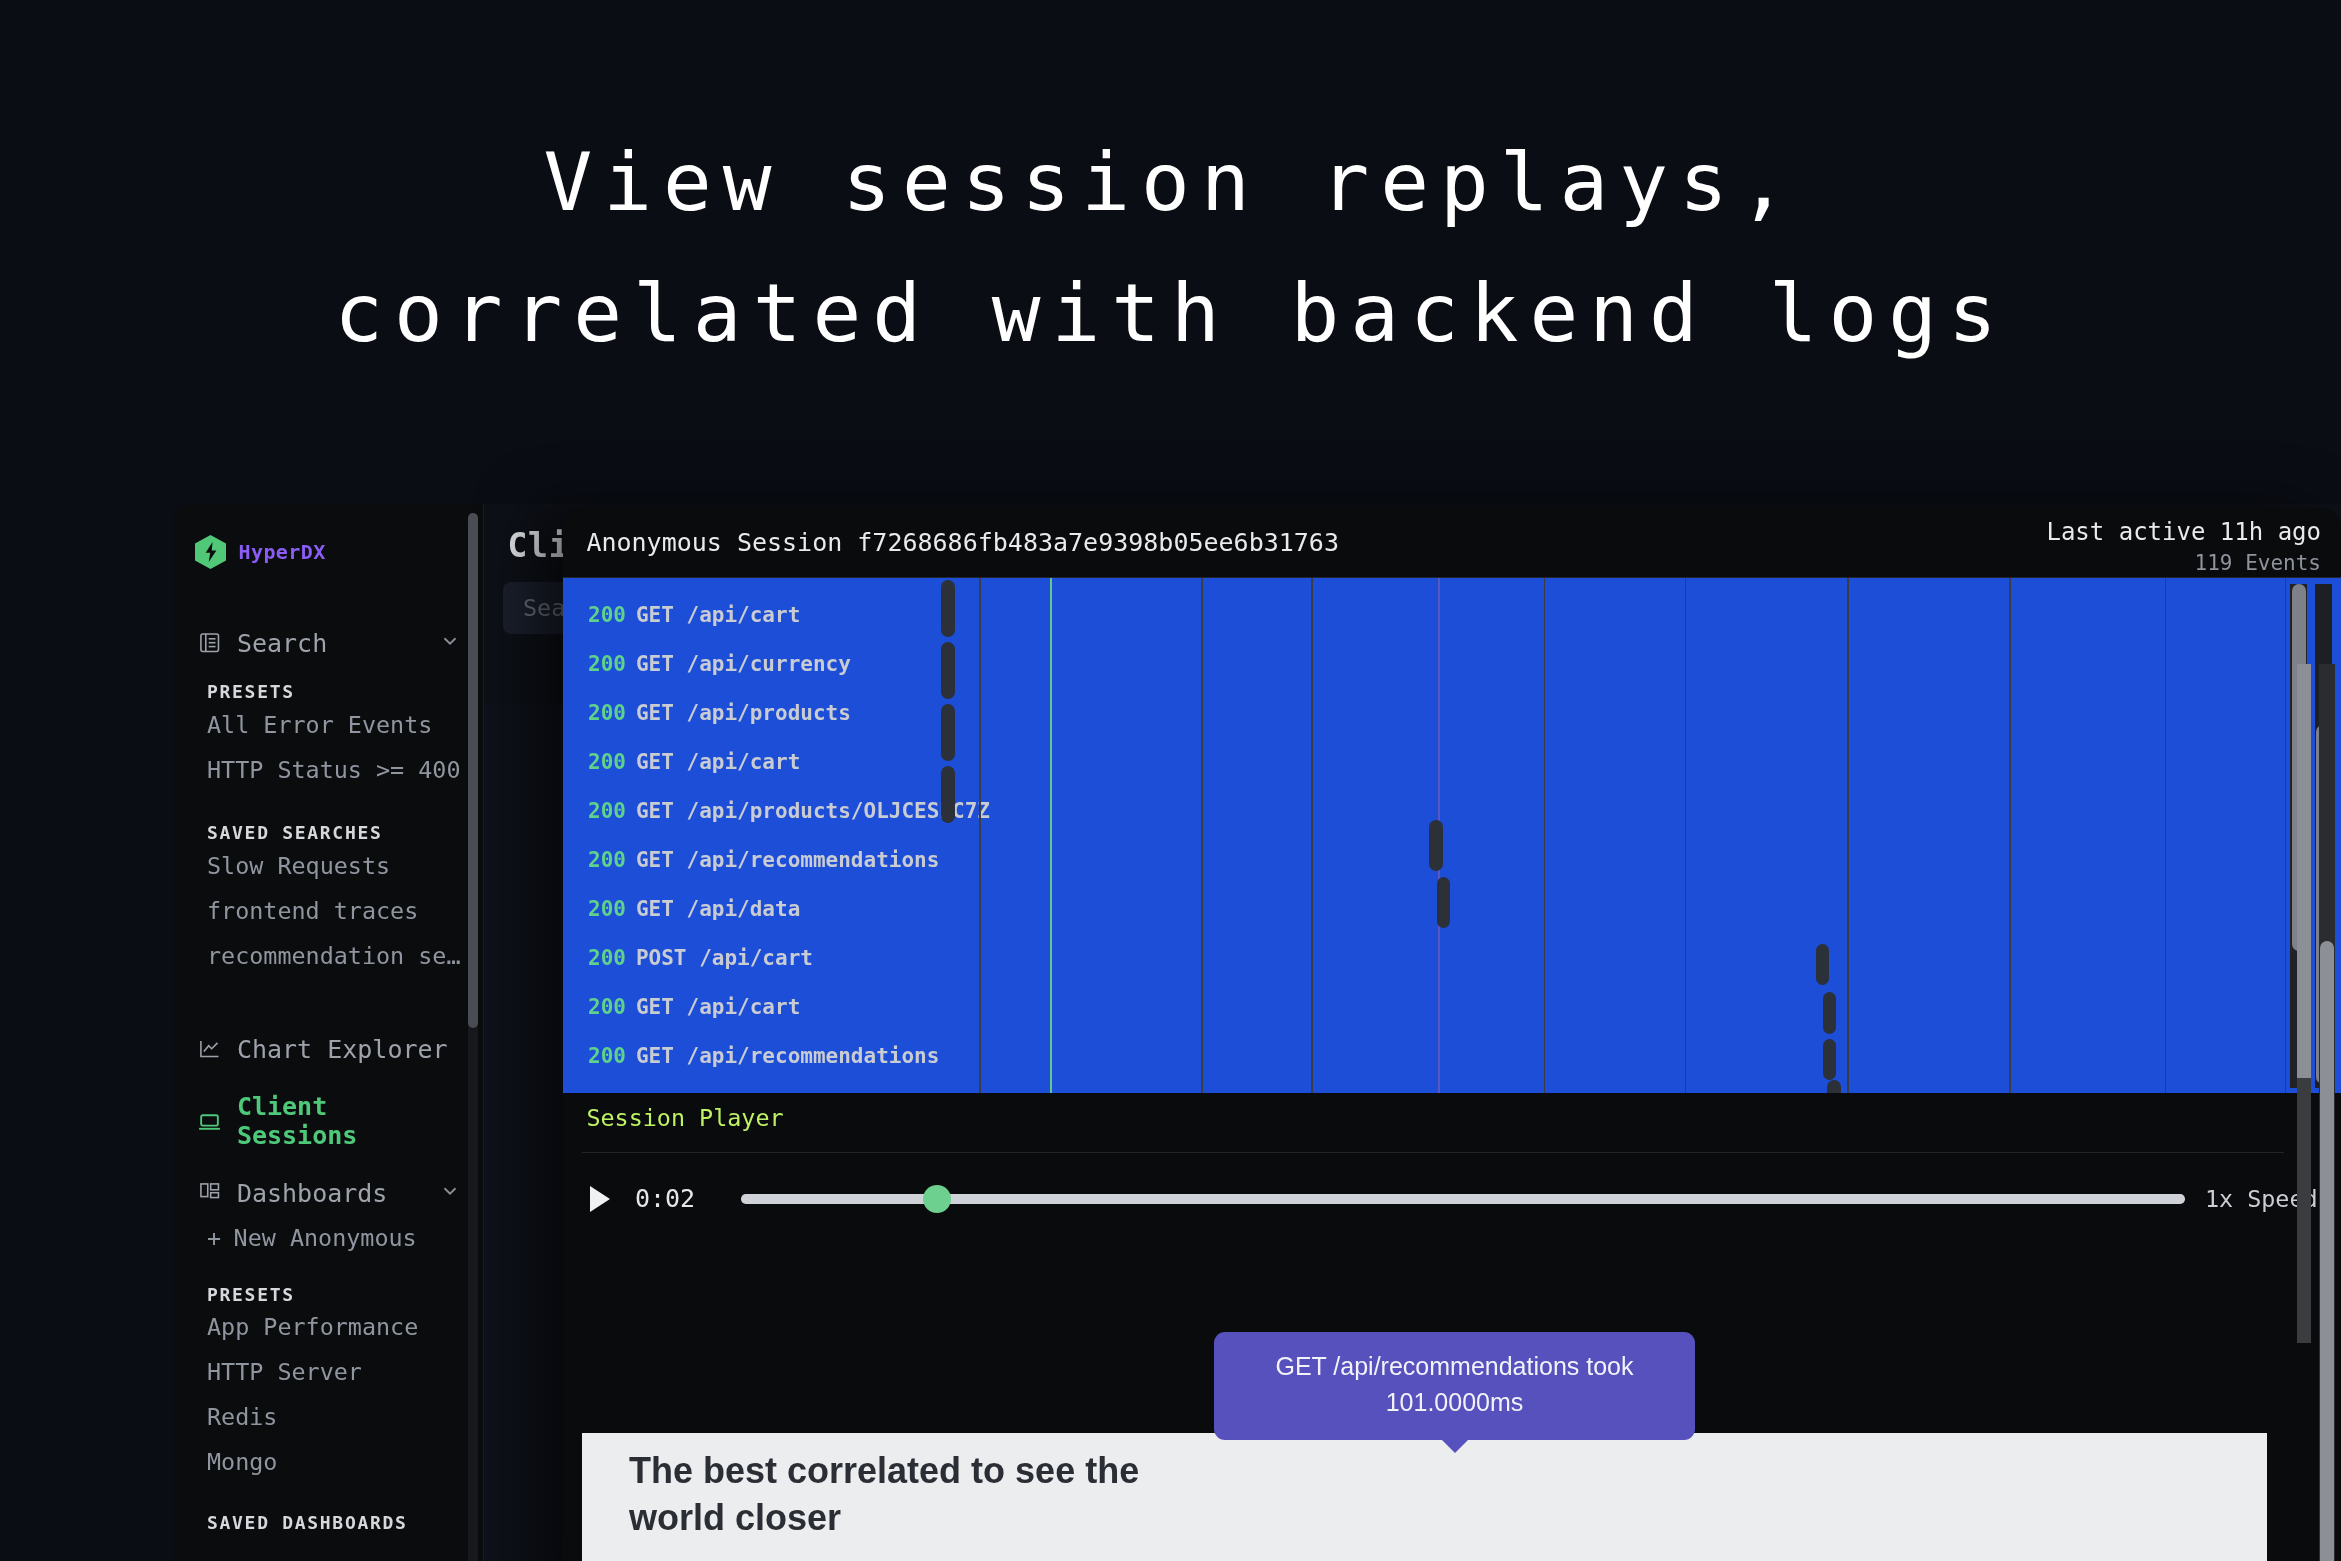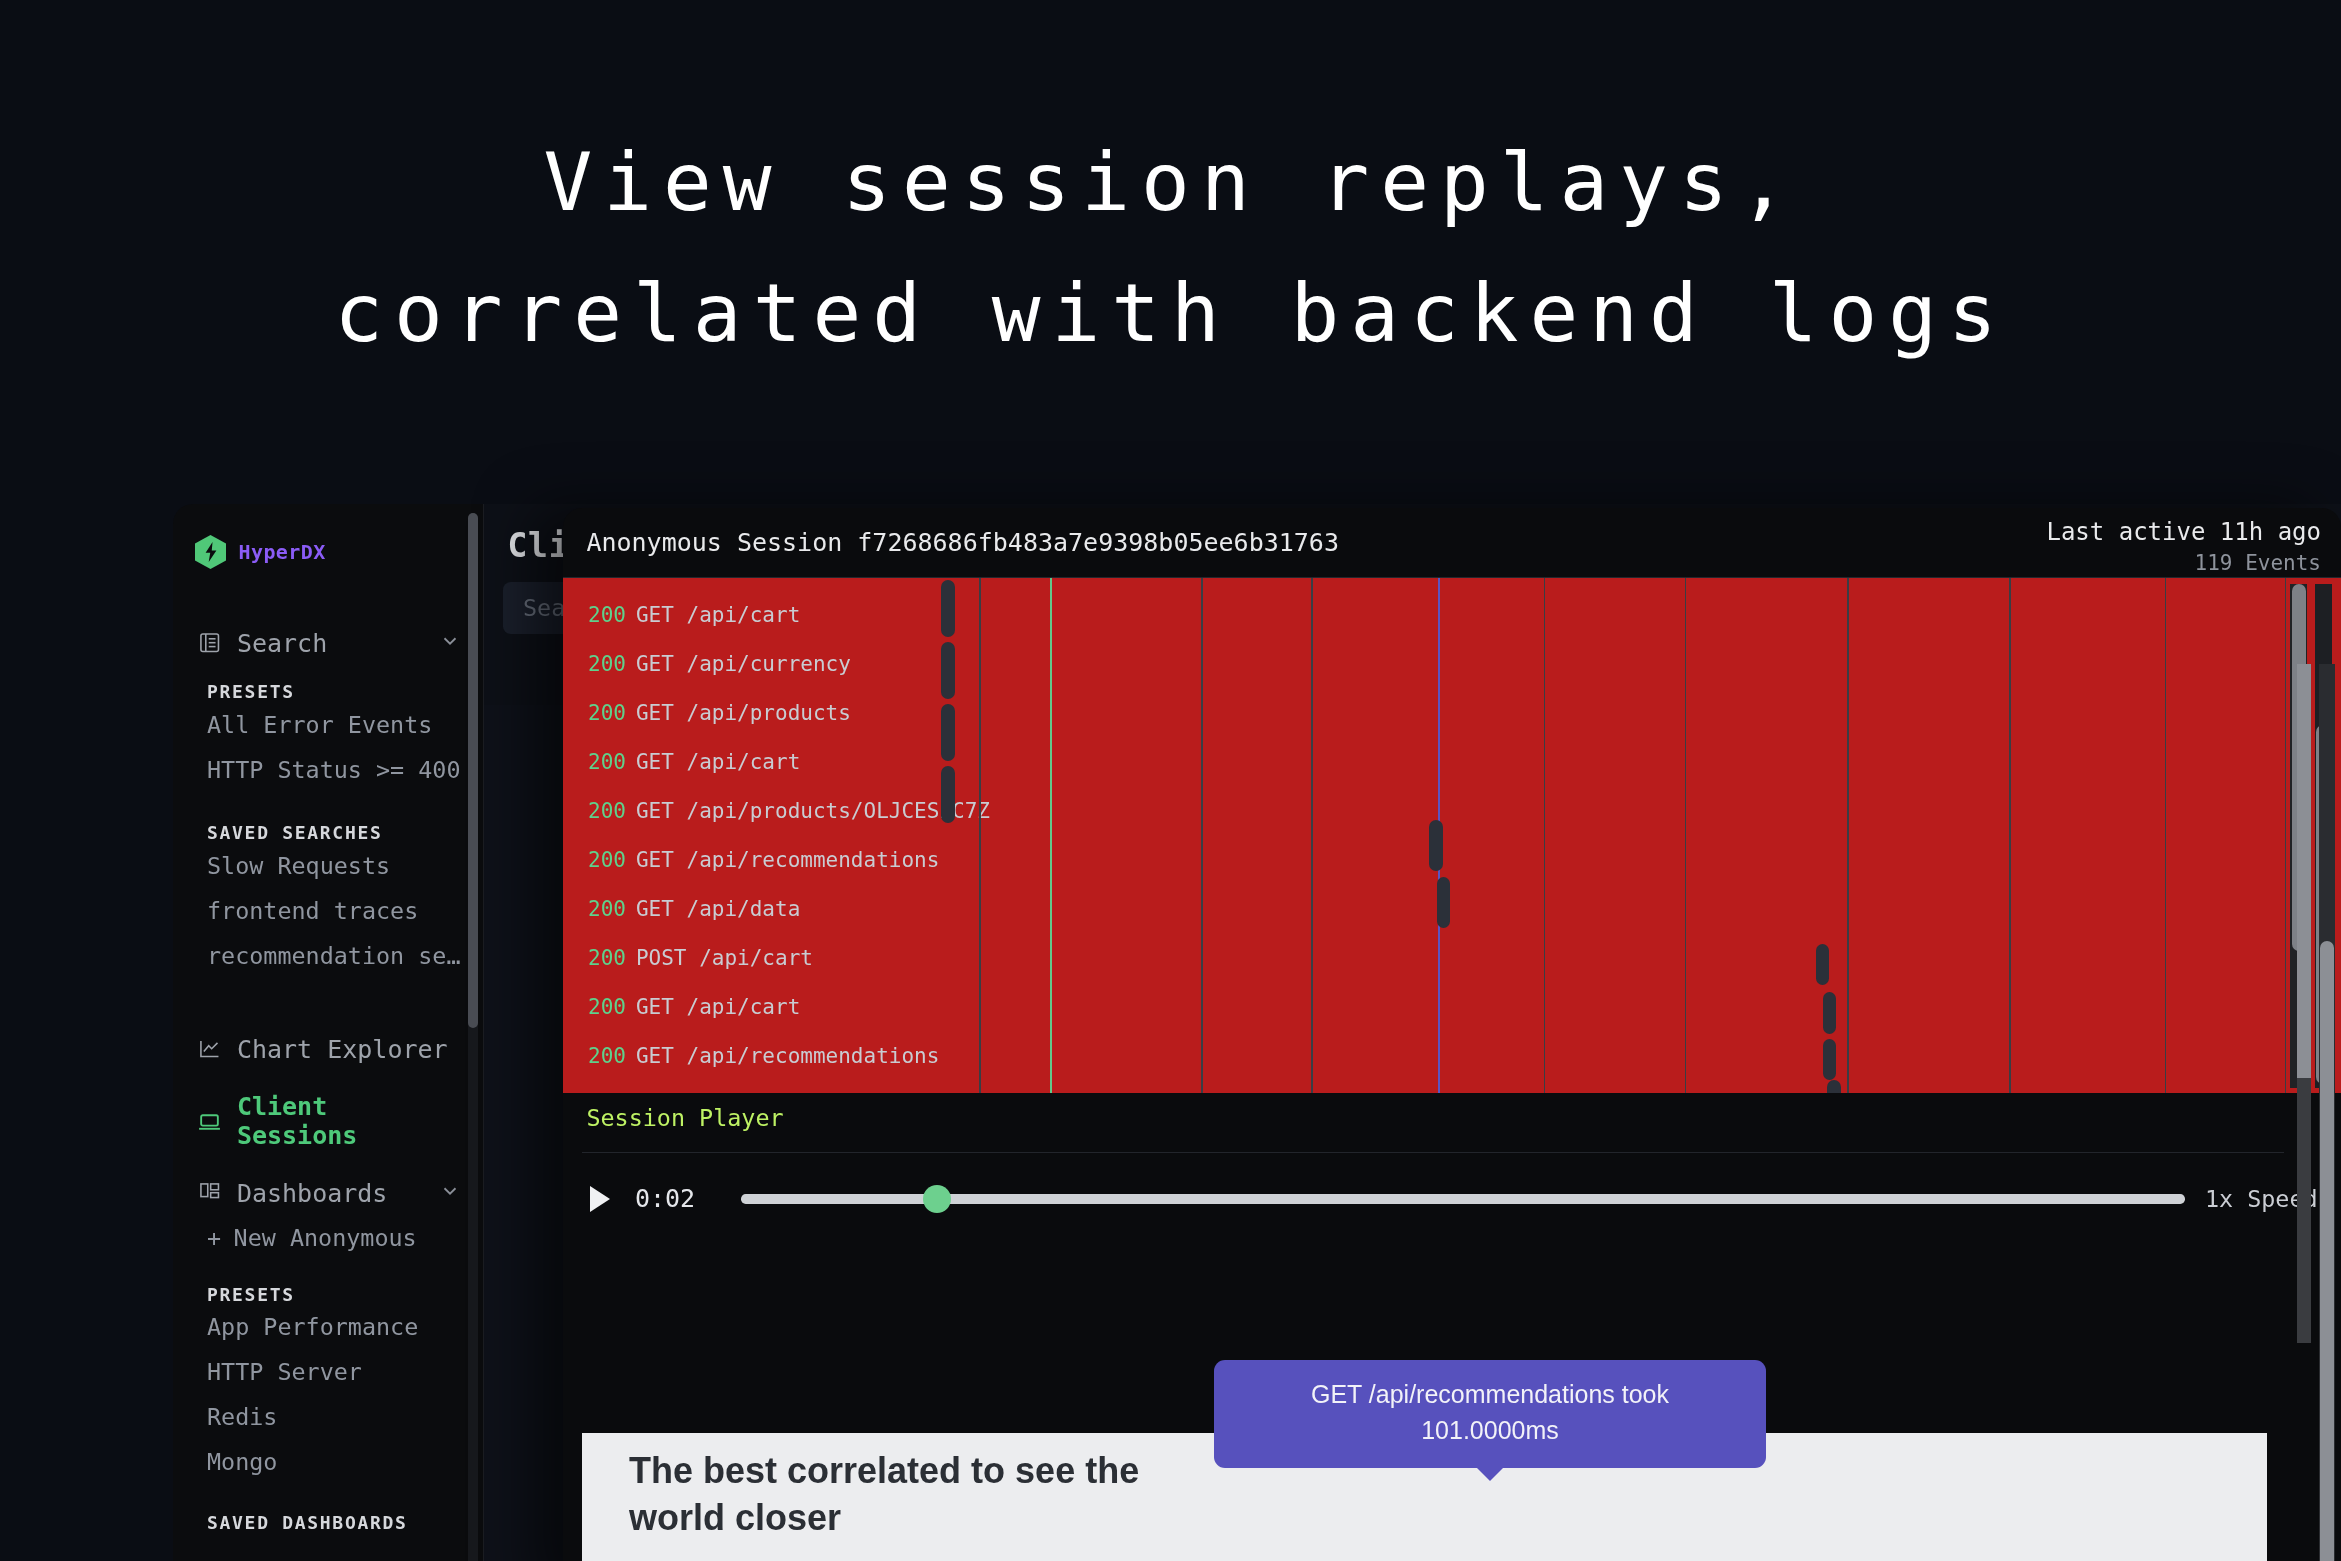--- a/index.html
+++ b/index.html
@@ -162,21 +162,22 @@
     color: #e9eaec; font-size: 24px; line-height: 1.25;
   }
   .sess-events {
     color: #8e939c; font-size: 21px; line-height: 1.35; margin-top: 1.6px;
   }
 
   
   .timeline {
     position: relative;
     height: 515px;
-    background: #b91c1c;
+    background: #1d4ed8;
+    font-weight: bold;
   }
   .events {
     position: absolute; left: 0; top: 0;
     width: 367px; height: 515px;
     padding-top: 12.5px;
   }
   .event-row {
     display: flex; align-items: center; gap: 10px;
     height: 49px; padding-left: 25px;
     white-space: nowrap;
@@ -195,22 +196,22 @@
   .gridline.green { background: #62c98a; width: 2.3px; }
   .gridline.purple { background: #5a56c4; width: 2.3px; }
   .pill {
     position: absolute;
     width: 13.3px; border-radius: 7px;
     background: #2b3039;
   }
 
   .tooltip {
     position: absolute;
-    left: 1041px; top: 856px;
-    width: 552px; padding: 17px 0 20px;
+    left: 1041px; top: 828px;
+    width: 481px; padding: 17px 0 20px;
     background: #5751bd;
     border-radius: 11px;
     text-align: center;
     font-family: "Liberation Sans", sans-serif;
     color: #f2f2f8; font-size: 25px; line-height: 1.42;
     z-index: 30;
   }
   .tooltip .arrow {
     position: absolute; left: 50%; bottom: -13.3px;
     transform: translateX(-50%);

